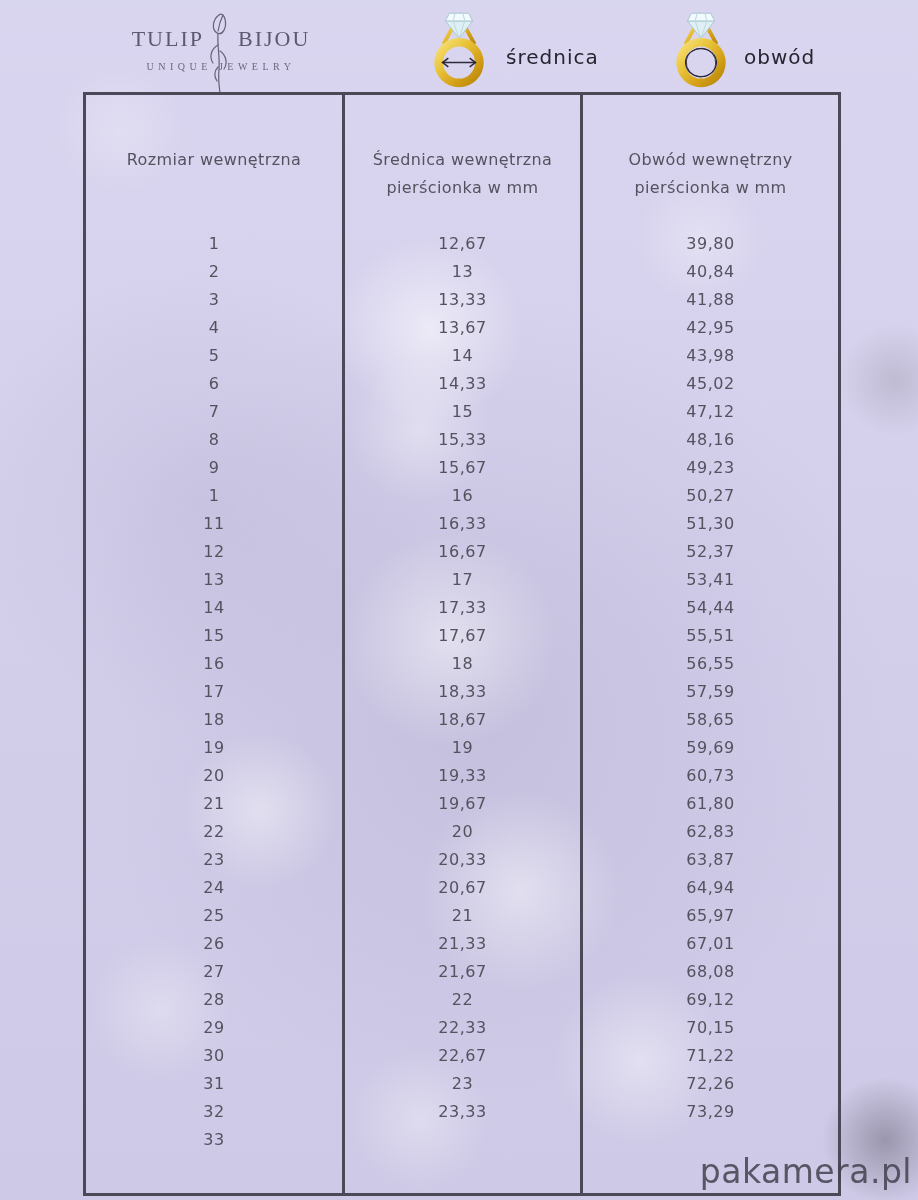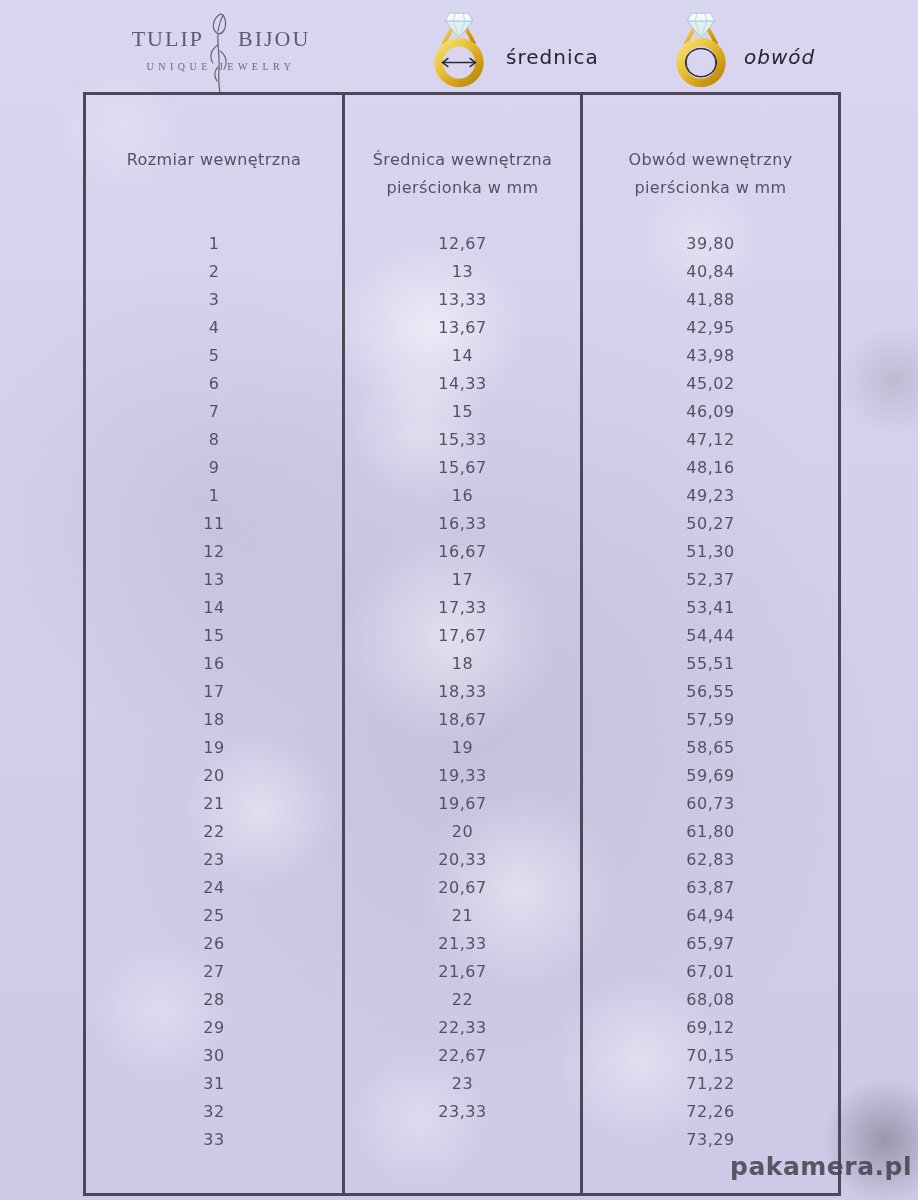--- a/index.html
+++ b/index.html
@@ -36,21 +36,21 @@
   }
   .logo-tulip { position:absolute; left:50%; top:-16px; transform:translateX(-50%); }
   .logo-tagline {
     margin-top:9px; font-size:10px; letter-spacing:4.5px; color:#6b6780;
     font-family:"Liberation Serif", serif;
   }
 
   
   .legend-item { position:absolute; top:10px; display:flex; align-items:center; gap:12px; }
   .legend-item.diameter { left:428px;gap:16px; }
-  .legend-item.circumference { left:670px;font-style:italic; }
+  .legend-item.circumference { left:670px; }
   .legend-label { font-size:20px; color:#28242f; letter-spacing:1px; margin-top:10px; }
 
   
   .size-table {
     position:absolute; left:83px; top:92px; width:758px; height:1104px;
     border:3px solid #4b4857; display:flex;
     color:#56515f;
   }
   .t-col { height:100%; }
   .t-col.c1 { width:256px; }
@@ -59,21 +59,21 @@
   .col-header {
     height:135px; padding-top:51px; line-height:28px;
     text-align:center; font-size:16px; letter-spacing:.4px;
   }
   .cells { text-align:center; font-size:16px; letter-spacing:.5px; }
   .cells .cell { height:28px; line-height:28px; }
 
   
   .watermark {
     position:absolute; right:6px; top:1152px;
-    font-size:25px; font-weight:bold; letter-spacing:.5px;
+    font-size:33px; font-weight:normal; letter-spacing:.5px;
     color:rgba(72,68,82,.88);
   }
 </style>
 </head>
 <body>
 
 <svg width="0" height="0" style="position:absolute">
   <defs>
     <linearGradient id="goldGrad" x1="0" y1="0" x2="1" y2="1">
       <stop offset="0" stop-color="#f7e17a"></stop>
@@ -221,21 +221,20 @@
         <div>Obwód wewnętrzny</div>
         <div>pierścionka w mm</div>
       </div>
       <div class="cells">
           <div class="cell">39,80</div>
           <div class="cell">40,84</div>
           <div class="cell">41,88</div>
           <div class="cell">42,95</div>
           <div class="cell">43,98</div>
           <div class="cell">45,02</div>
-          <div class="cell">46,09</div>
           <div class="cell">47,12</div>
           <div class="cell">48,16</div>
           <div class="cell">49,23</div>
           <div class="cell">50,27</div>
           <div class="cell">51,30</div>
           <div class="cell">52,37</div>
           <div class="cell">53,41</div>
           <div class="cell">54,44</div>
           <div class="cell">55,51</div>
           <div class="cell">56,55</div>

